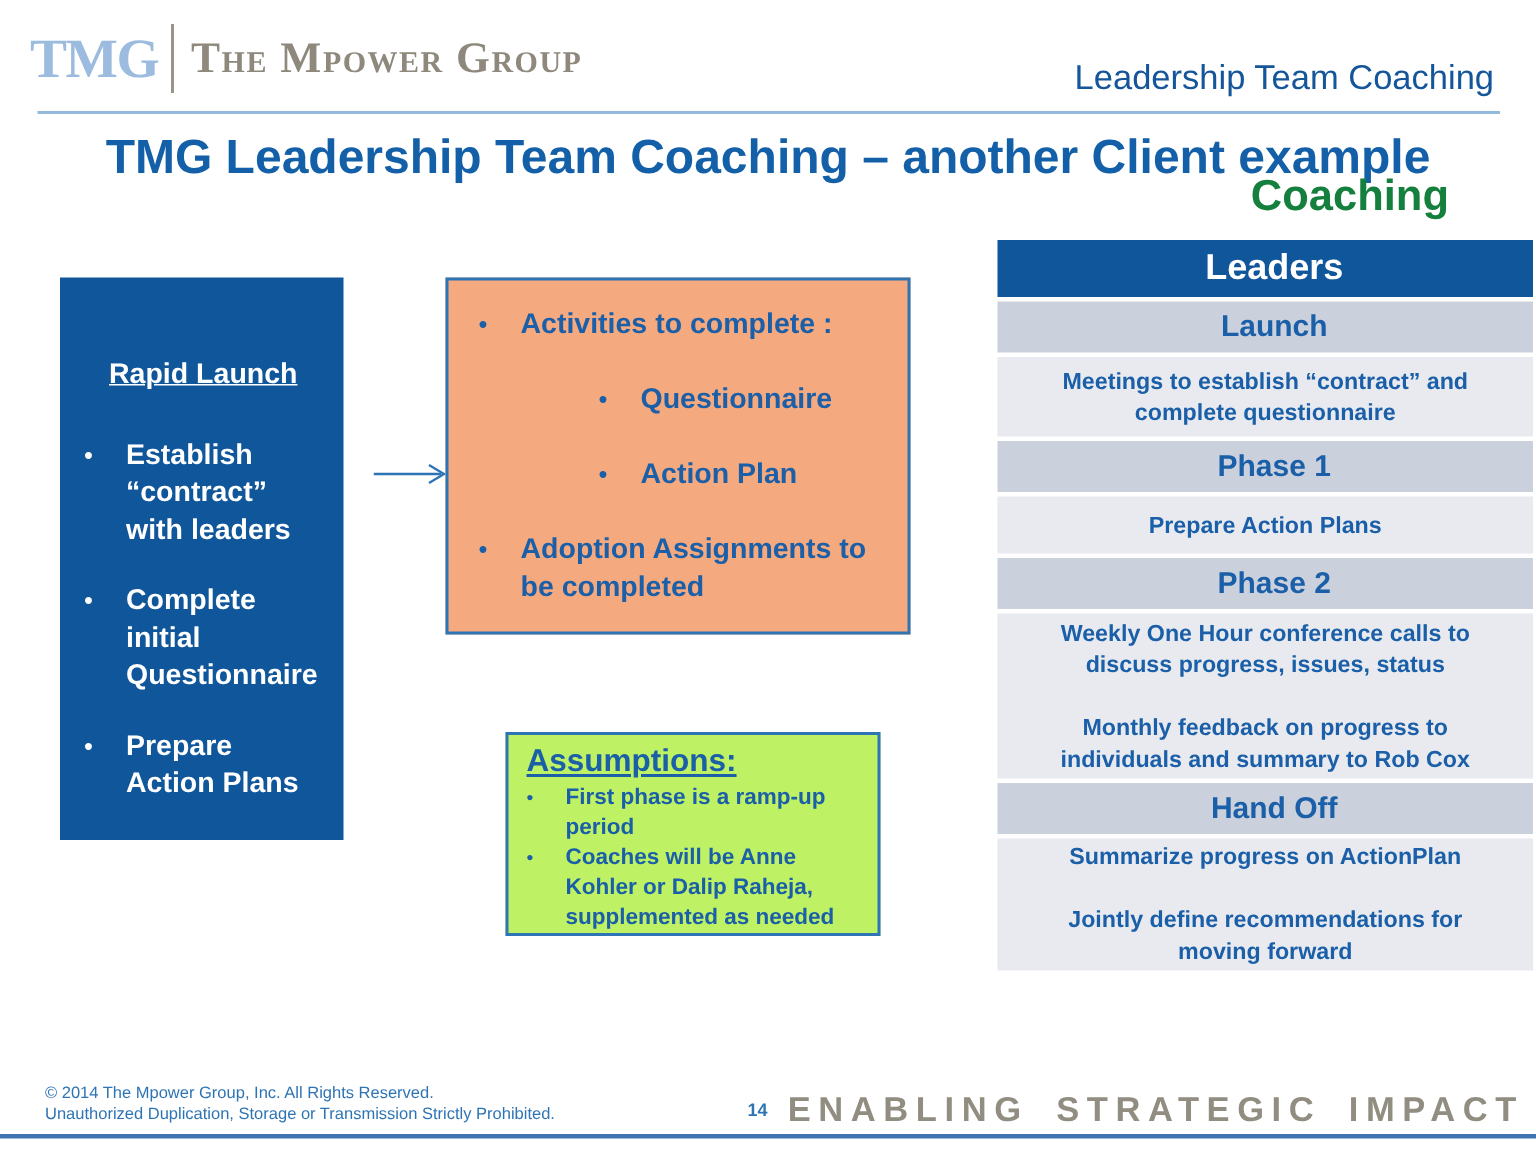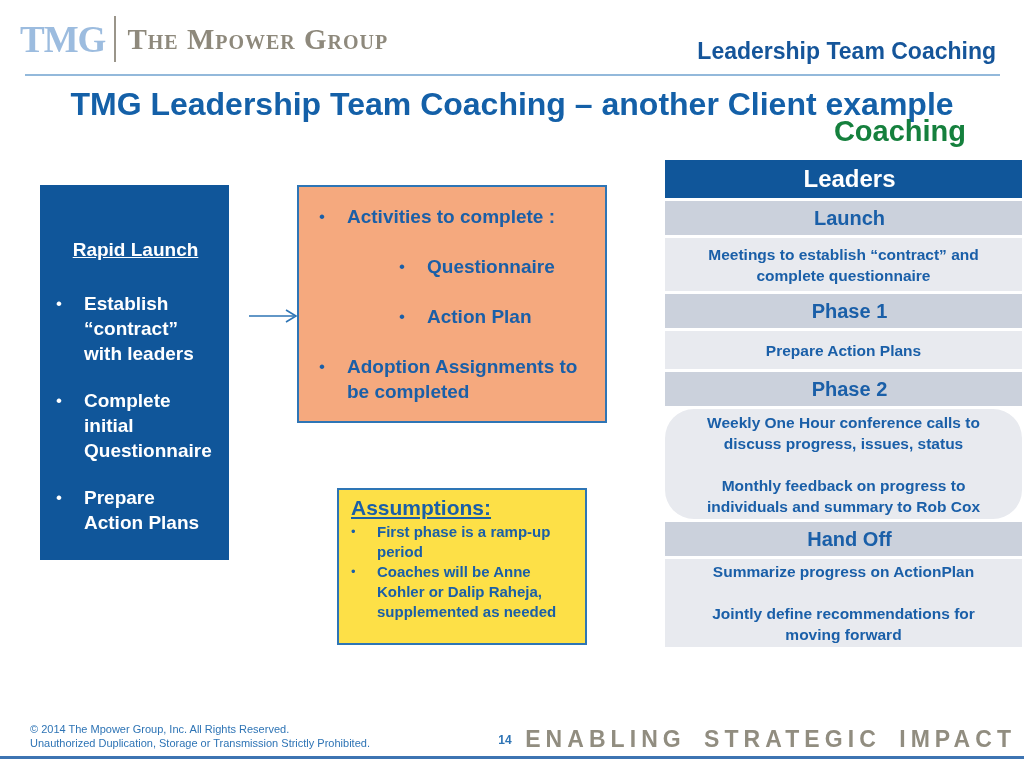--- a/index.html
+++ b/index.html
@@ -26,21 +26,21 @@
   .logo-company {
     font-family: "Liberation Serif", serif;
     font-variant: small-caps;
     font-weight: bold;
     font-size: 29px;
     color: #8E897C;
     letter-spacing: 1px;
   }
   .header-title {
     position: absolute; top: 38px; right: 28px;
-    font-size: 23px; font-weight: bold; color: #15559A;
+    font-size: 23px; font-weight: normal; color: #15559A;
   }
   .header-rule { position: absolute; top: 74px; left: 25px; right: 24px; height: 2px; background: #93B9DB; }
 
   
   .title-line1 {
     position: absolute; top: 86px; left: 0; width: 100%;
     text-align: center; font-size: 32px; font-weight: bold; color: #1460A8;
   }
   .title-line2 {
     position: absolute; top: 115px; left: 0; right: 58px;
@@ -69,22 +69,22 @@
     background: #F5A97E; border: 2px solid #2E75B5;
     padding: 17px 18px 0 20px; color: #1A5FA8;
   }
   .activities-box .bullet-dot { color: #1A5FA8; }
   .activities-box .bullet-text { color: #1A5FA8; }
   .act-main { margin-bottom: 25px; }
   .act-sub { margin-left: 80px; margin-bottom: 25px; }
 
   
   .assumptions-box {
-    position: absolute; left: 337px; top: 488px; width: 250px; height: 157px;
-    background: #fde047; border: 2px solid #2E75B5;
+    position: absolute; left: 337px; top: 488px; width: 250px; height: 136px;
+    background: #bef264; border: 2px solid #2E75B5;
     padding: 6px 10px 4px 12px; color: #1A5FA8;
   }
   .assumptions-title {
     font-size: 21px; font-weight: bold; text-decoration: underline; margin-bottom: 2px;
   }
   .assumptions-box .bullet-row { margin-bottom: 0; }
   .assumptions-box .bullet-dot { width: 26px; flex: 0 0 26px; font-size: 13px; line-height: 20px; }
   .assumptions-box .bullet-text { font-size: 15px; font-weight: bold; line-height: 20px; }
 
   
@@ -98,21 +98,21 @@
     height: 34px; background: #CBD1DC; color: #1A5FA8;
     font-size: 20px; font-weight: bold;
   }
   .t-content {
     background: #E8EAEF; color: #1A5FA8;
     font-size: 15.5px; font-weight: bold; line-height: 21px;
     padding: 19px 24px; row-gap: 21px;
   }
   .t-content.h53  { height: 53px; }
   .t-content.h28  { height: 28px; }
-  .t-content.h110 { height: 110px; border-radius: 29px; }
+  .t-content.h110 { height: 110px; }
   .t-content.h88  { height: 88px; }
 
   
   .footer-copyright {
     position: absolute; left: 30px; top: 722px;
     font-size: 11px; line-height: 14px; color: #2E74B5;
   }
   .footer-page { position: absolute; left: 490px; top: 733px; width: 30px; text-align: center; font-size: 12px; font-weight: bold; color: #2E74B5; }
   .footer-tagline {
     position: absolute; right: 8px; top: 726px;

